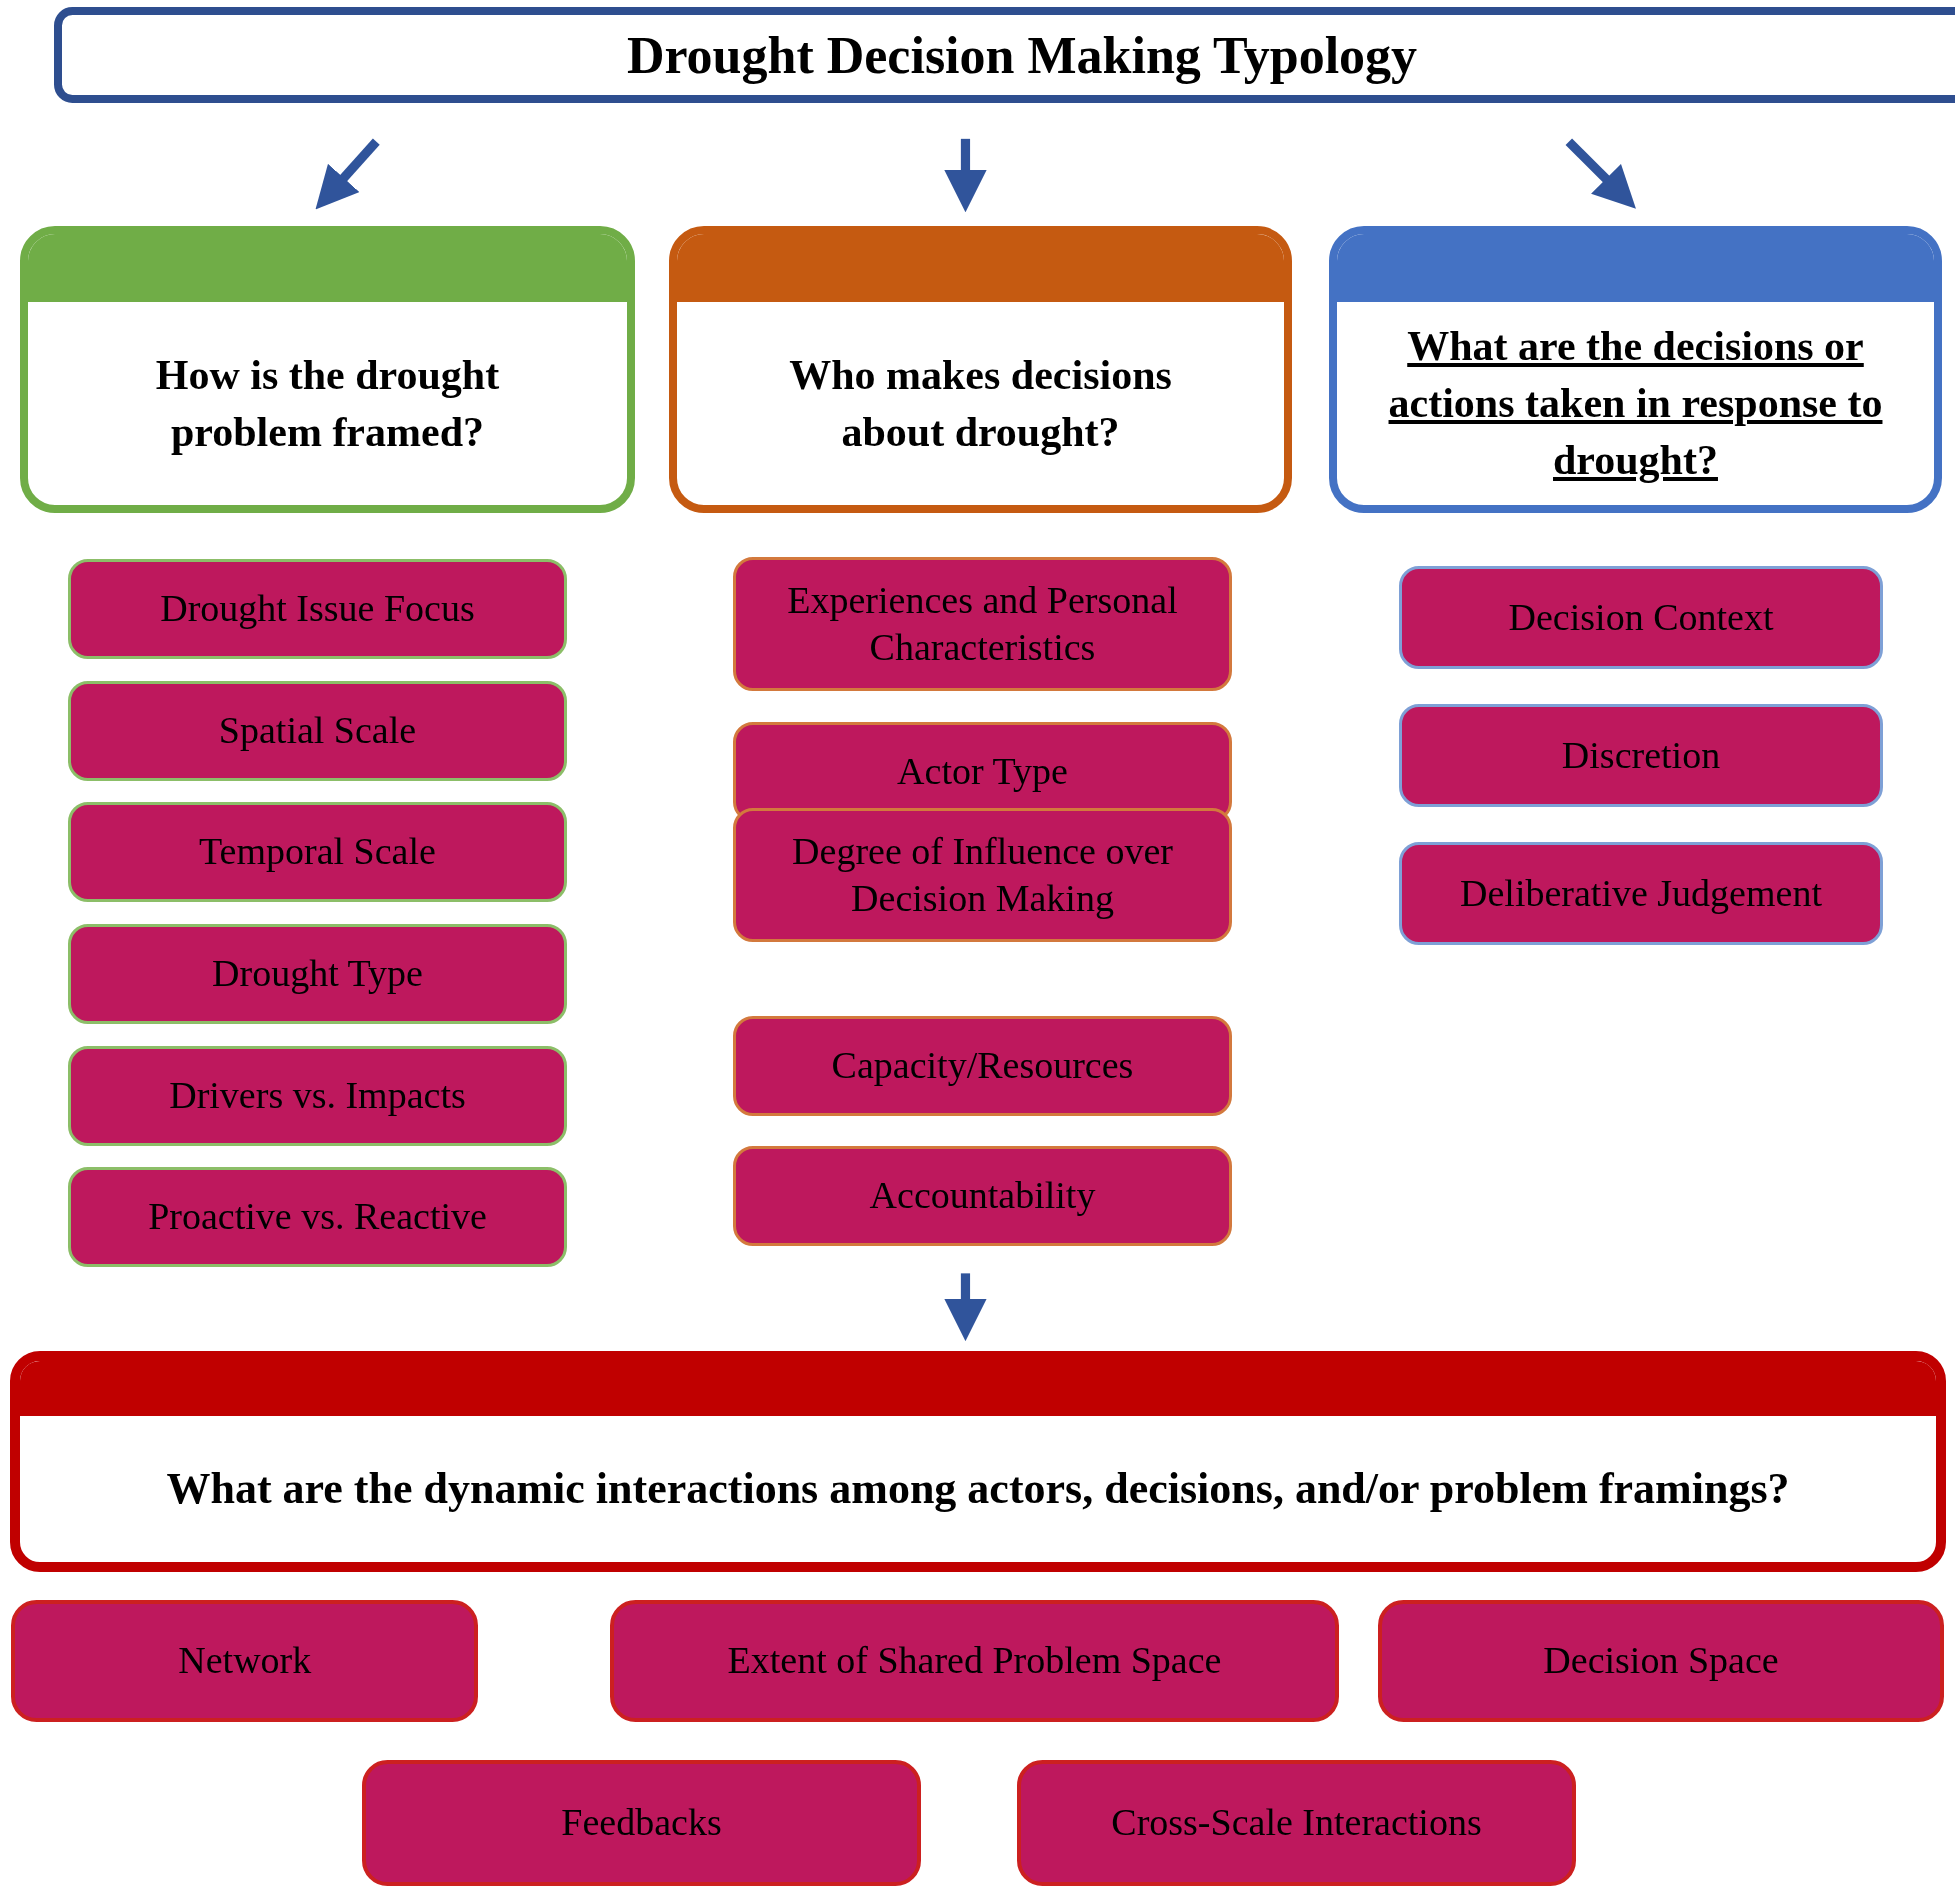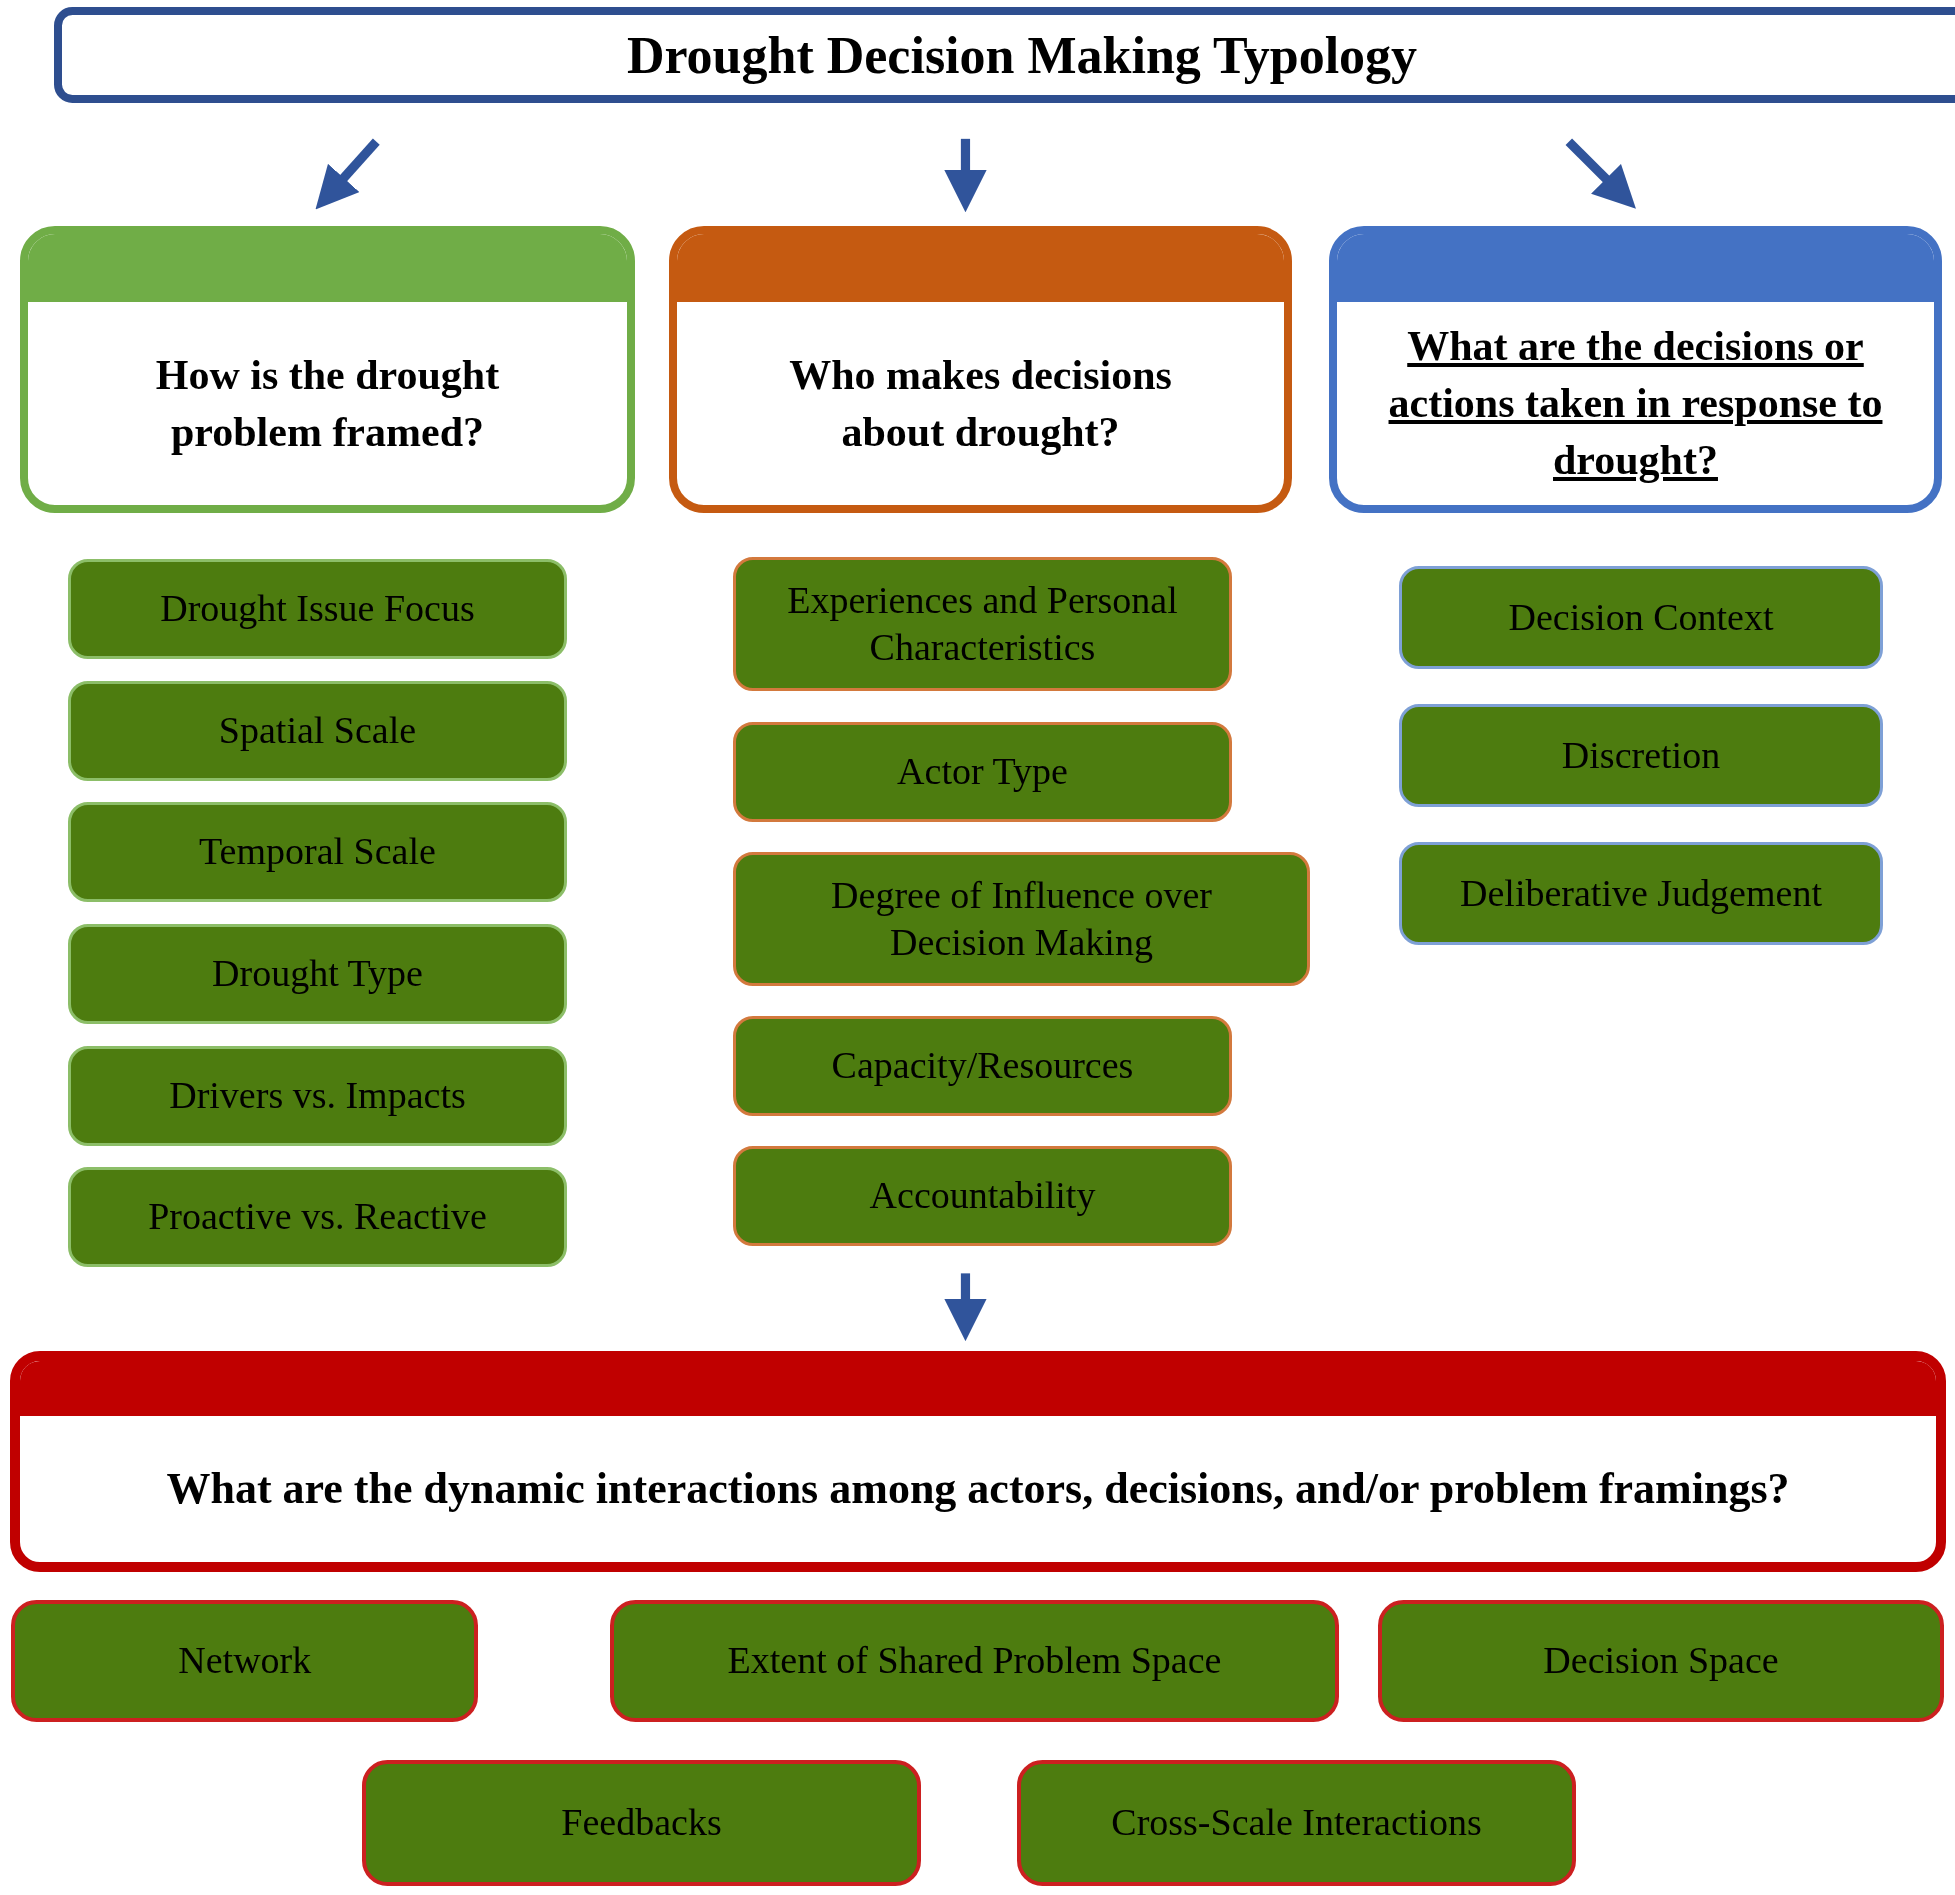--- a/index.html
+++ b/index.html
@@ -19,21 +19,21 @@
                text-align:center;font-weight:bold;font-size:42px;line-height:1.35;}
   .card.green{border:8.5px solid #70AD47;}  .card.green .band{background:#70AD47;}
   .card.orange{border:8.5px solid #C55A11;} .card.orange .band{background:#C55A11;}
   .card.blue{border:8.5px solid #4472C4;text-decoration:underline;}   .card.blue .band{background:#4472C4;}
 
   .card.redcard{border:10px solid #C00000;border-radius:30px;}
   .card.redcard .band{height:55px;background:#C00000;}
   .card.redcard .cbody{font-size:44px;}
 
   
-  .item{background:#4d7c0f;display:flex;align-items:center;justify-content:center;
+  .item{background:#be185d;display:flex;align-items:center;justify-content:center;
         text-align:center;font-size:38px;line-height:1.25;border-radius:20px;padding:4.2px 14px;}
   .item.gb{border:3.5px solid #8CBE68;}
   .item.ob{border:3.5px solid #D3793D;}
   .item.bb{border:3.5px solid #7EA0D6;align-items:center;}
   .item.rb{border:4.2px solid #CC2020;border-radius:25.5px;}
 
   .mw560{max-width:396px;display:inline-block;}
   .mw580{max-width:410px;display:inline-block;}
   .mw620{max-width:439px;display:inline-block;}
   .mw780{max-width:552px;display:inline-block;}
@@ -100,21 +100,21 @@
   <div class="item gb abs" style="left:68px;top:1167px;width:499px;height:100px">
     <span>Proactive vs. Reactive</span>
   </div>
 
   <div class="item ob abs" style="left:733px;top:557px;width:499px;height:134px">
     <span class="mw560">Experiences and Personal Characteristics</span>
   </div>
   <div class="item ob abs" style="left:733px;top:722px;width:499px;height:100px">
     <span>Actor Type</span>
   </div>
-  <div class="item ob abs" style="left:733px;top:852px;width:577px;height:134px">
+  <div class="item ob abs" style="left:733px;top:808px;width:499px;height:134px">
     <span class="mw560">Degree of Influence over Decision Making</span>
   </div>
   <div class="item ob abs" style="left:733px;top:1016px;width:499px;height:100px">
     <span>Capacity/Resources</span>
   </div>
   <div class="item ob abs" style="left:733px;top:1146px;width:499px;height:100px">
     <span>Accountability</span>
   </div>
 
   <div class="item bb abs" style="left:1399px;top:566px;width:484px;height:103px">

